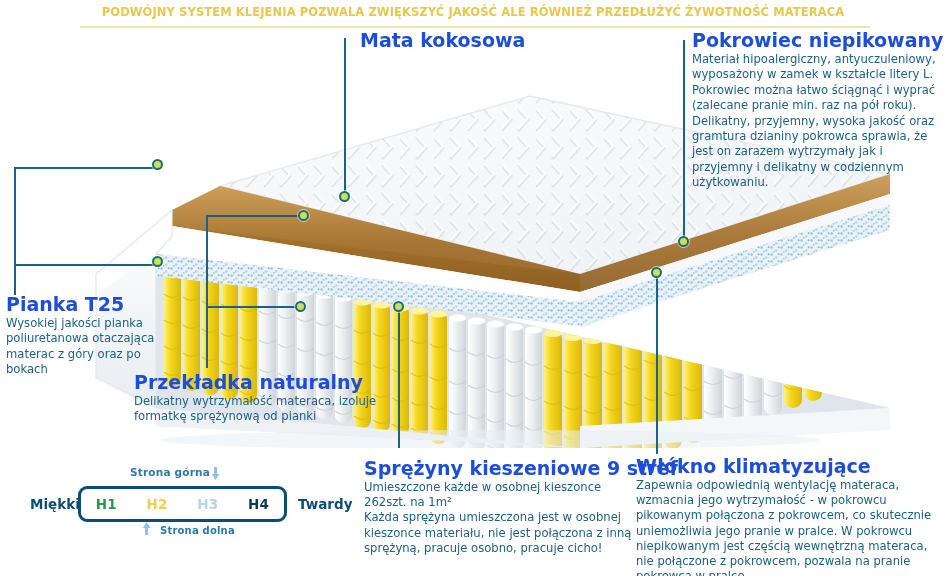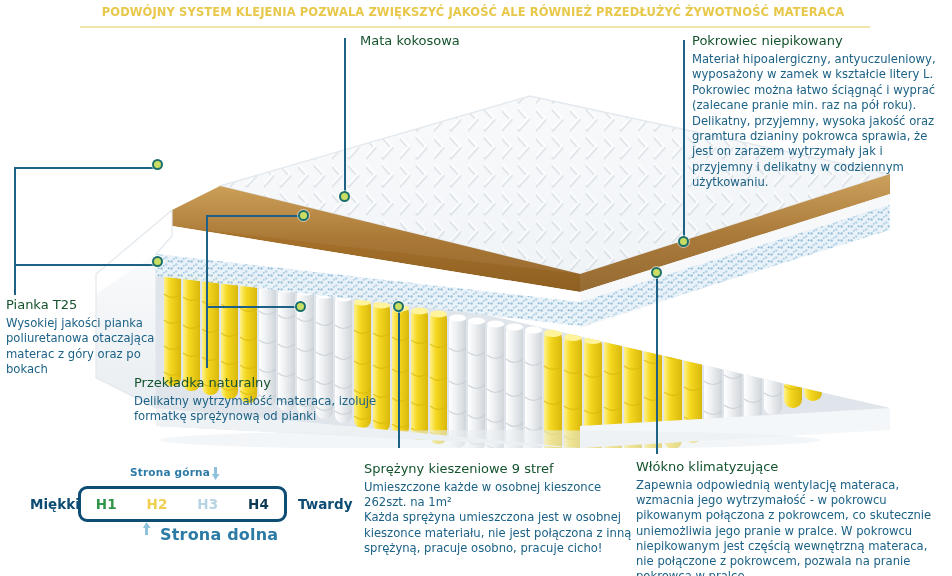--- a/index.html
+++ b/index.html
@@ -18,21 +18,21 @@
     text-align:center;
   }
   #banner-rule{
     position:absolute;left:80px;top:26px;width:790px;height:2px;
     background:#f0e09a;opacity:.85;
   }
 
   
   .callout{position:absolute;}
   .c-title{
-    font-size:13px;font-weight:normal;color:#14532d;
+    font-size:19px;font-weight:bold;color:#1d4ed8;
     line-height:17px;margin:0 0 3px 0;white-space:nowrap;
   }
   .c-body{
     font-size:11.6px;line-height:15.4px;color:#1d6286;font-weight:500;
     white-space:pre-line;
   }
   .c-body.tight{line-height:15.2px;}
 
   #callout-coco{left:360px;top:32px;width:335px;}
   #callout-cover{left:692px;top:32px;width:252px;}
@@ -59,21 +59,21 @@
   #hardness{position:absolute;left:8px;top:466px;width:345px;height:80px;}
   #h-top-label{
     position:absolute;left:122px;top:0px;font-size:10.5px;font-weight:bold;
     color:#2c7ba6;letter-spacing:.2px;white-space:nowrap;
   }
   #h-top-arrow{
     position:absolute;left:203px;top:1px;width:9px;height:13px;
     color:#8fc3dd;font-size:13px;line-height:13px;
   }
   #h-bot-label{
-    position:absolute;left:152px;top:59px;font-size:16px;font-weight:bold;
+    position:absolute;left:152px;top:59px;font-size:10px;font-weight:bold;
     color:#2c7ba6;letter-spacing:.2px;white-space:nowrap;
   }
   #h-bot-arrow{
     position:absolute;left:134px;top:55px;width:9px;height:14px;
     color:#8fc3dd;font-size:13px;line-height:14px;
   }
   #h-soft{
     position:absolute;left:22px;top:30px;font-size:13.5px;font-weight:bold;
     color:#0e4d73;white-space:nowrap;
   }

